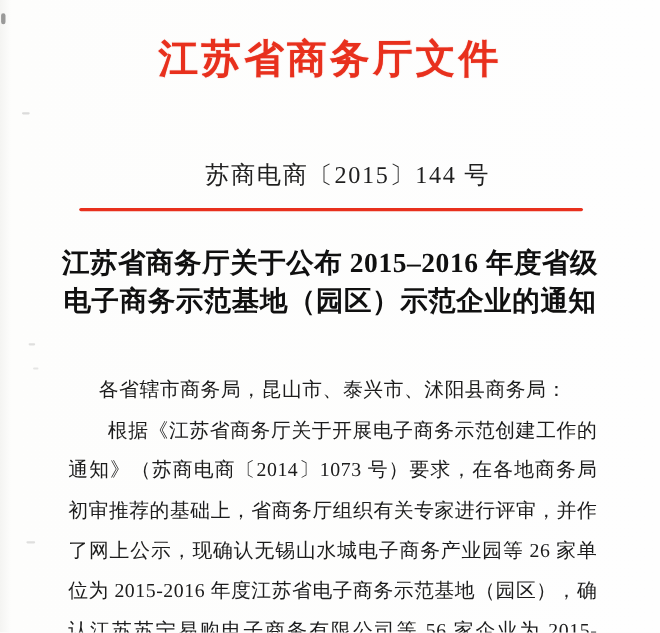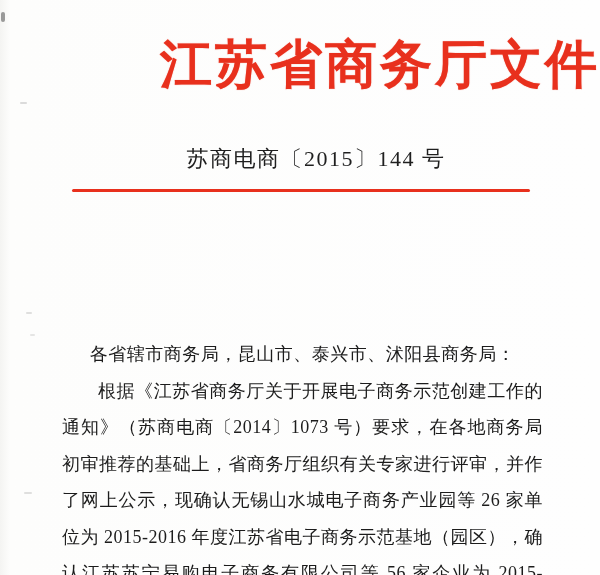--- a/index.html
+++ b/index.html
@@ -27,22 +27,22 @@
   .speck-b { left: 20px; top: 102px; width: 7px; height: 2px;  background: rgba(120,120,120,0.25); }
   .speck-c { left: 26px; top: 312px; width: 6px; height: 2px;  background: rgba(120,120,120,0.22); }
   .speck-d { left: 30px; top: 334px; width: 5px; height: 2px;  background: rgba(120,120,120,0.18); }
   .speck-e { left: 24px; top: 492px; width: 8px; height: 2px;  background: rgba(120,120,120,0.22); }
 
   .org-title {
     position: absolute;
     top: 26px;
     left: 0;
     width: 100%;
-    text-align: right;
-    font-size: 52px;
+    text-align: center;
+    font-size: 36px;
     line-height: 1.5;
     font-weight: bold;
     color: #e8301d;
     letter-spacing: 3px;
     white-space: nowrap;
     text-shadow: 0 0 1px rgba(232, 48, 29, 0.55);
   }
   .doc-number {
     position: absolute;
     top: 147px;
@@ -105,19 +105,23 @@
   <span class="scan-speck speck-c"></span>
   <span class="scan-speck speck-d"></span>
   <span class="scan-speck speck-e"></span>
 
   <div class="org-title">江苏省商务厅文件</div>
 
   <div class="doc-number">苏商电商〔2015〕144 号</div>
 
   <div class="red-rule"></div>
 
+  <div class="doc-title">
+    <div>江苏省商务厅关于公布 2015–2016 年度省级</div>
+    <div>电子商务示范基地（园区）示范企业的通知</div>
+  </div>
 
   <div class="body-block">
     <div class="salutation">各省辖市商务局，昆山市、泰兴市、沭阳县商务局：</div>
     <div class="paragraph">根据《江苏省商务厅关于开展电子商务示范创建工作的通知》（苏商电商〔2014〕1073 号）要求，在各地商务局初审推荐的基础上，省商务厅组织有关专家进行评审，并作了网上公示，现确认无锡山水城电子商务产业园等 26 家单位为 2015-2016 年度江苏省电子商务示范基地（园区），确认江苏苏宁易购电子商务有限公司等 56 家企业为 2015-2016 年度江苏省电子商务示范企业。</div>
   </div>
 
 </div>
 
 </body></html>

